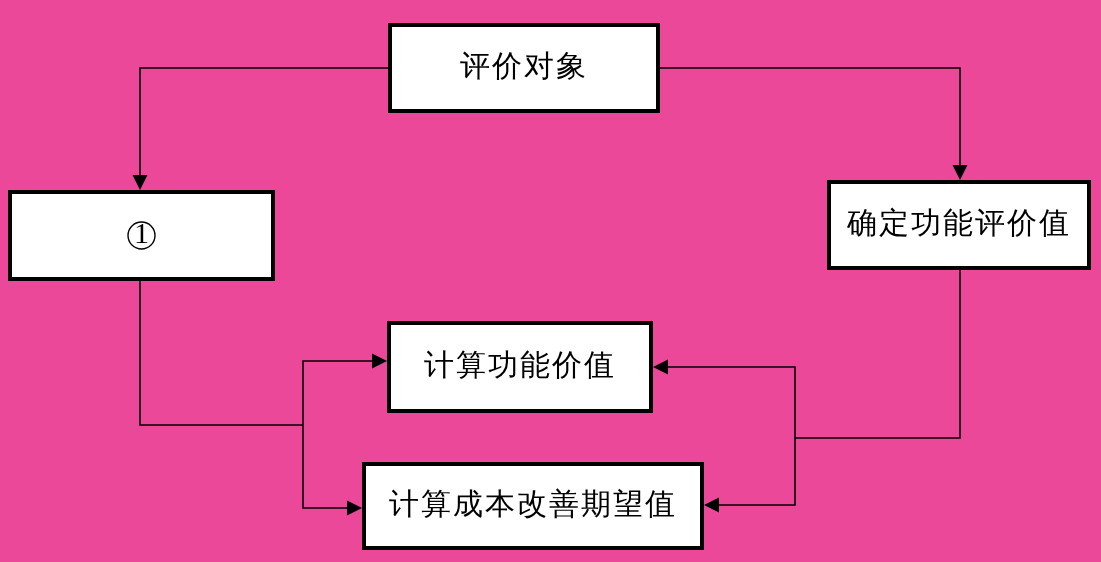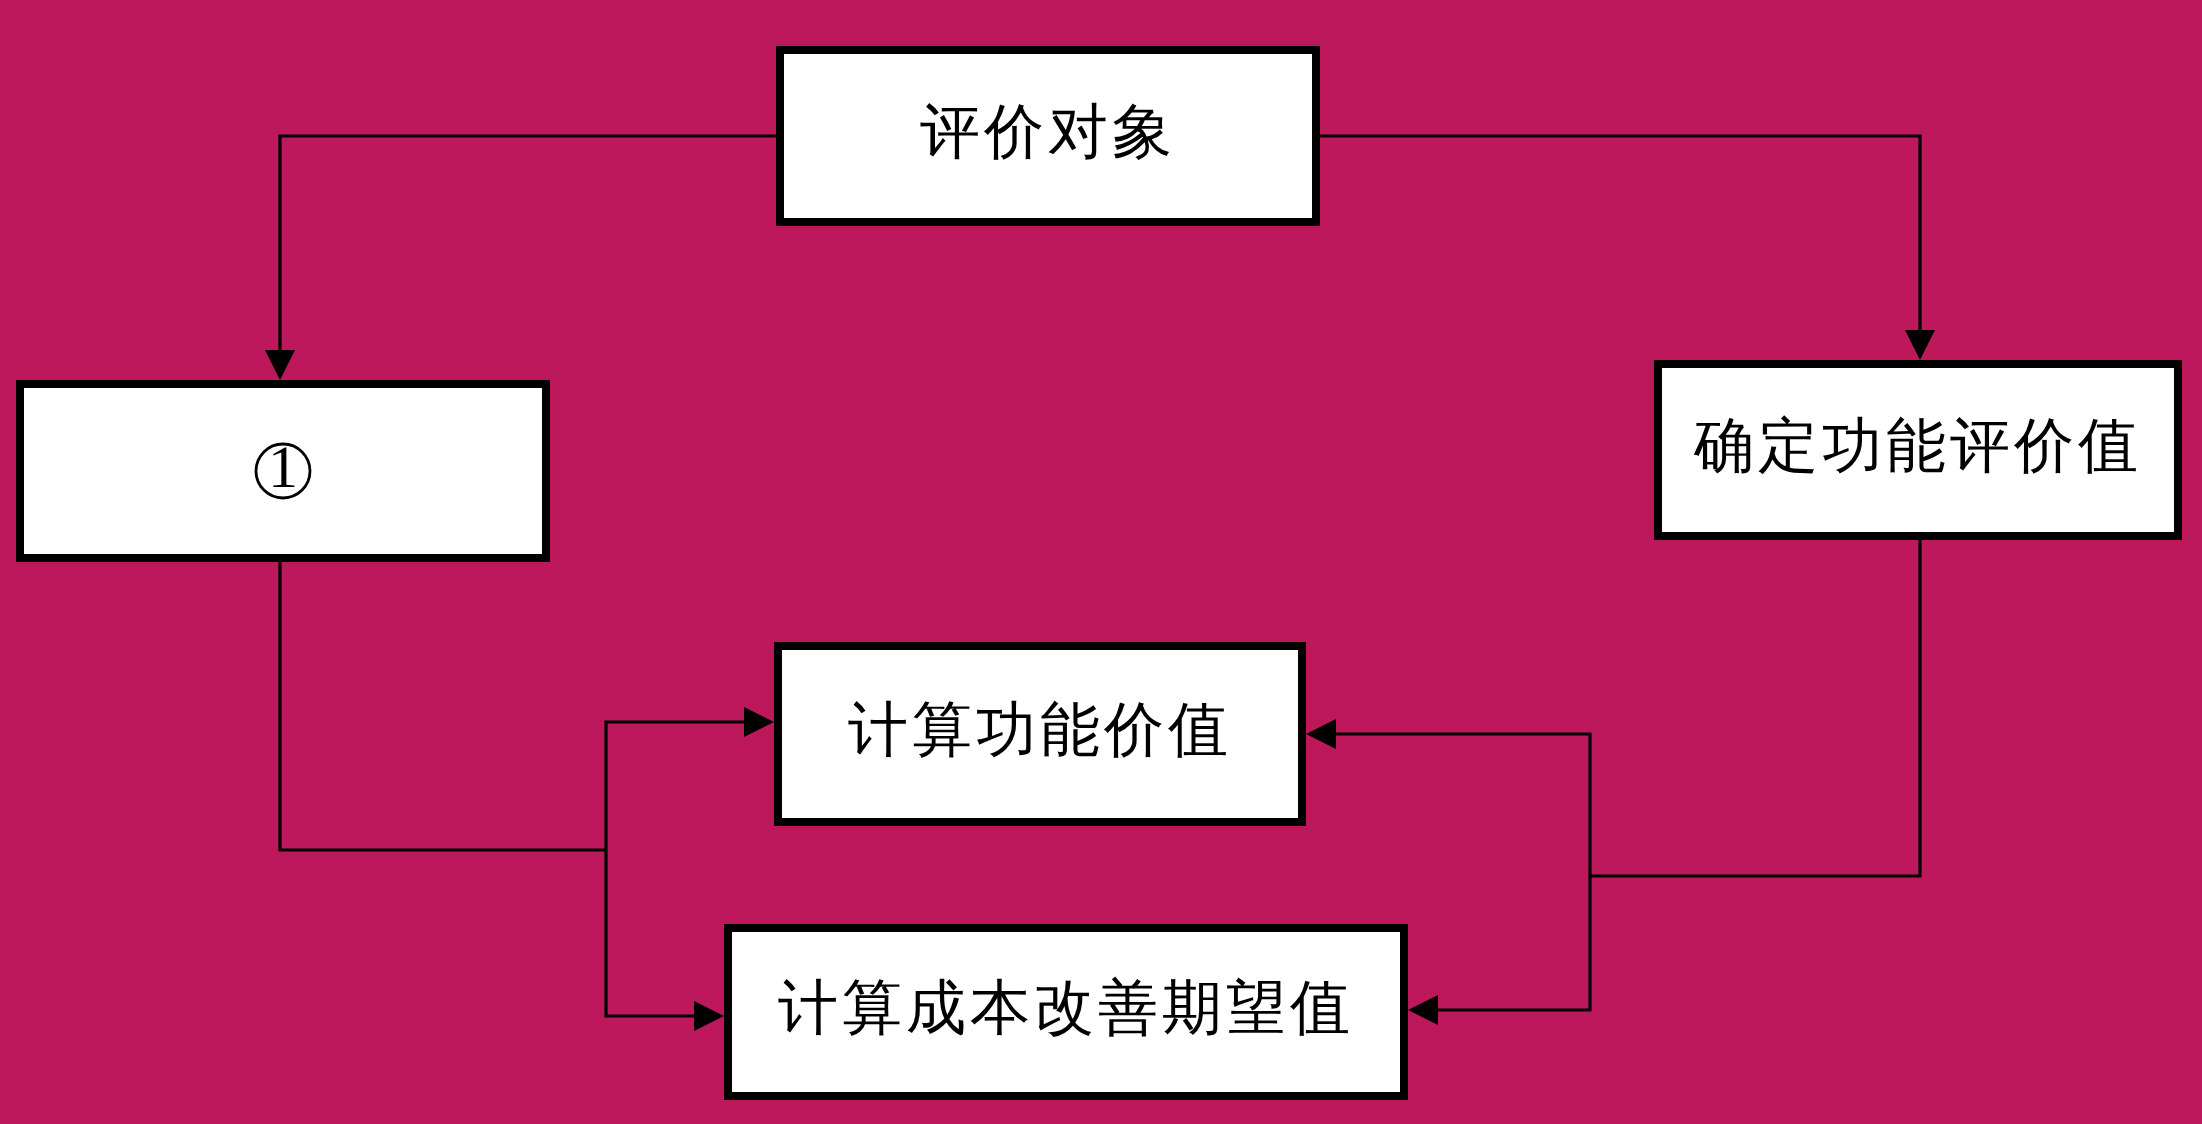--- a/index.html
+++ b/index.html
@@ -8,21 +8,21 @@
     padding: 0;
     background: #ffffff;
   }
   body {
     font-family: "Liberation Serif", "DejaVu Serif", serif;
   }
   #diagram-root {
     position: relative;
     width: 1101px;
     height: 562px;
-    background: #be185d;
+    background: #ec4899;
     overflow: hidden;
   }
   #flow-svg {
     position: absolute;
     top: 0;
     left: 0;
     width: 1101px;
     height: 562px;
     display: block;
   }

